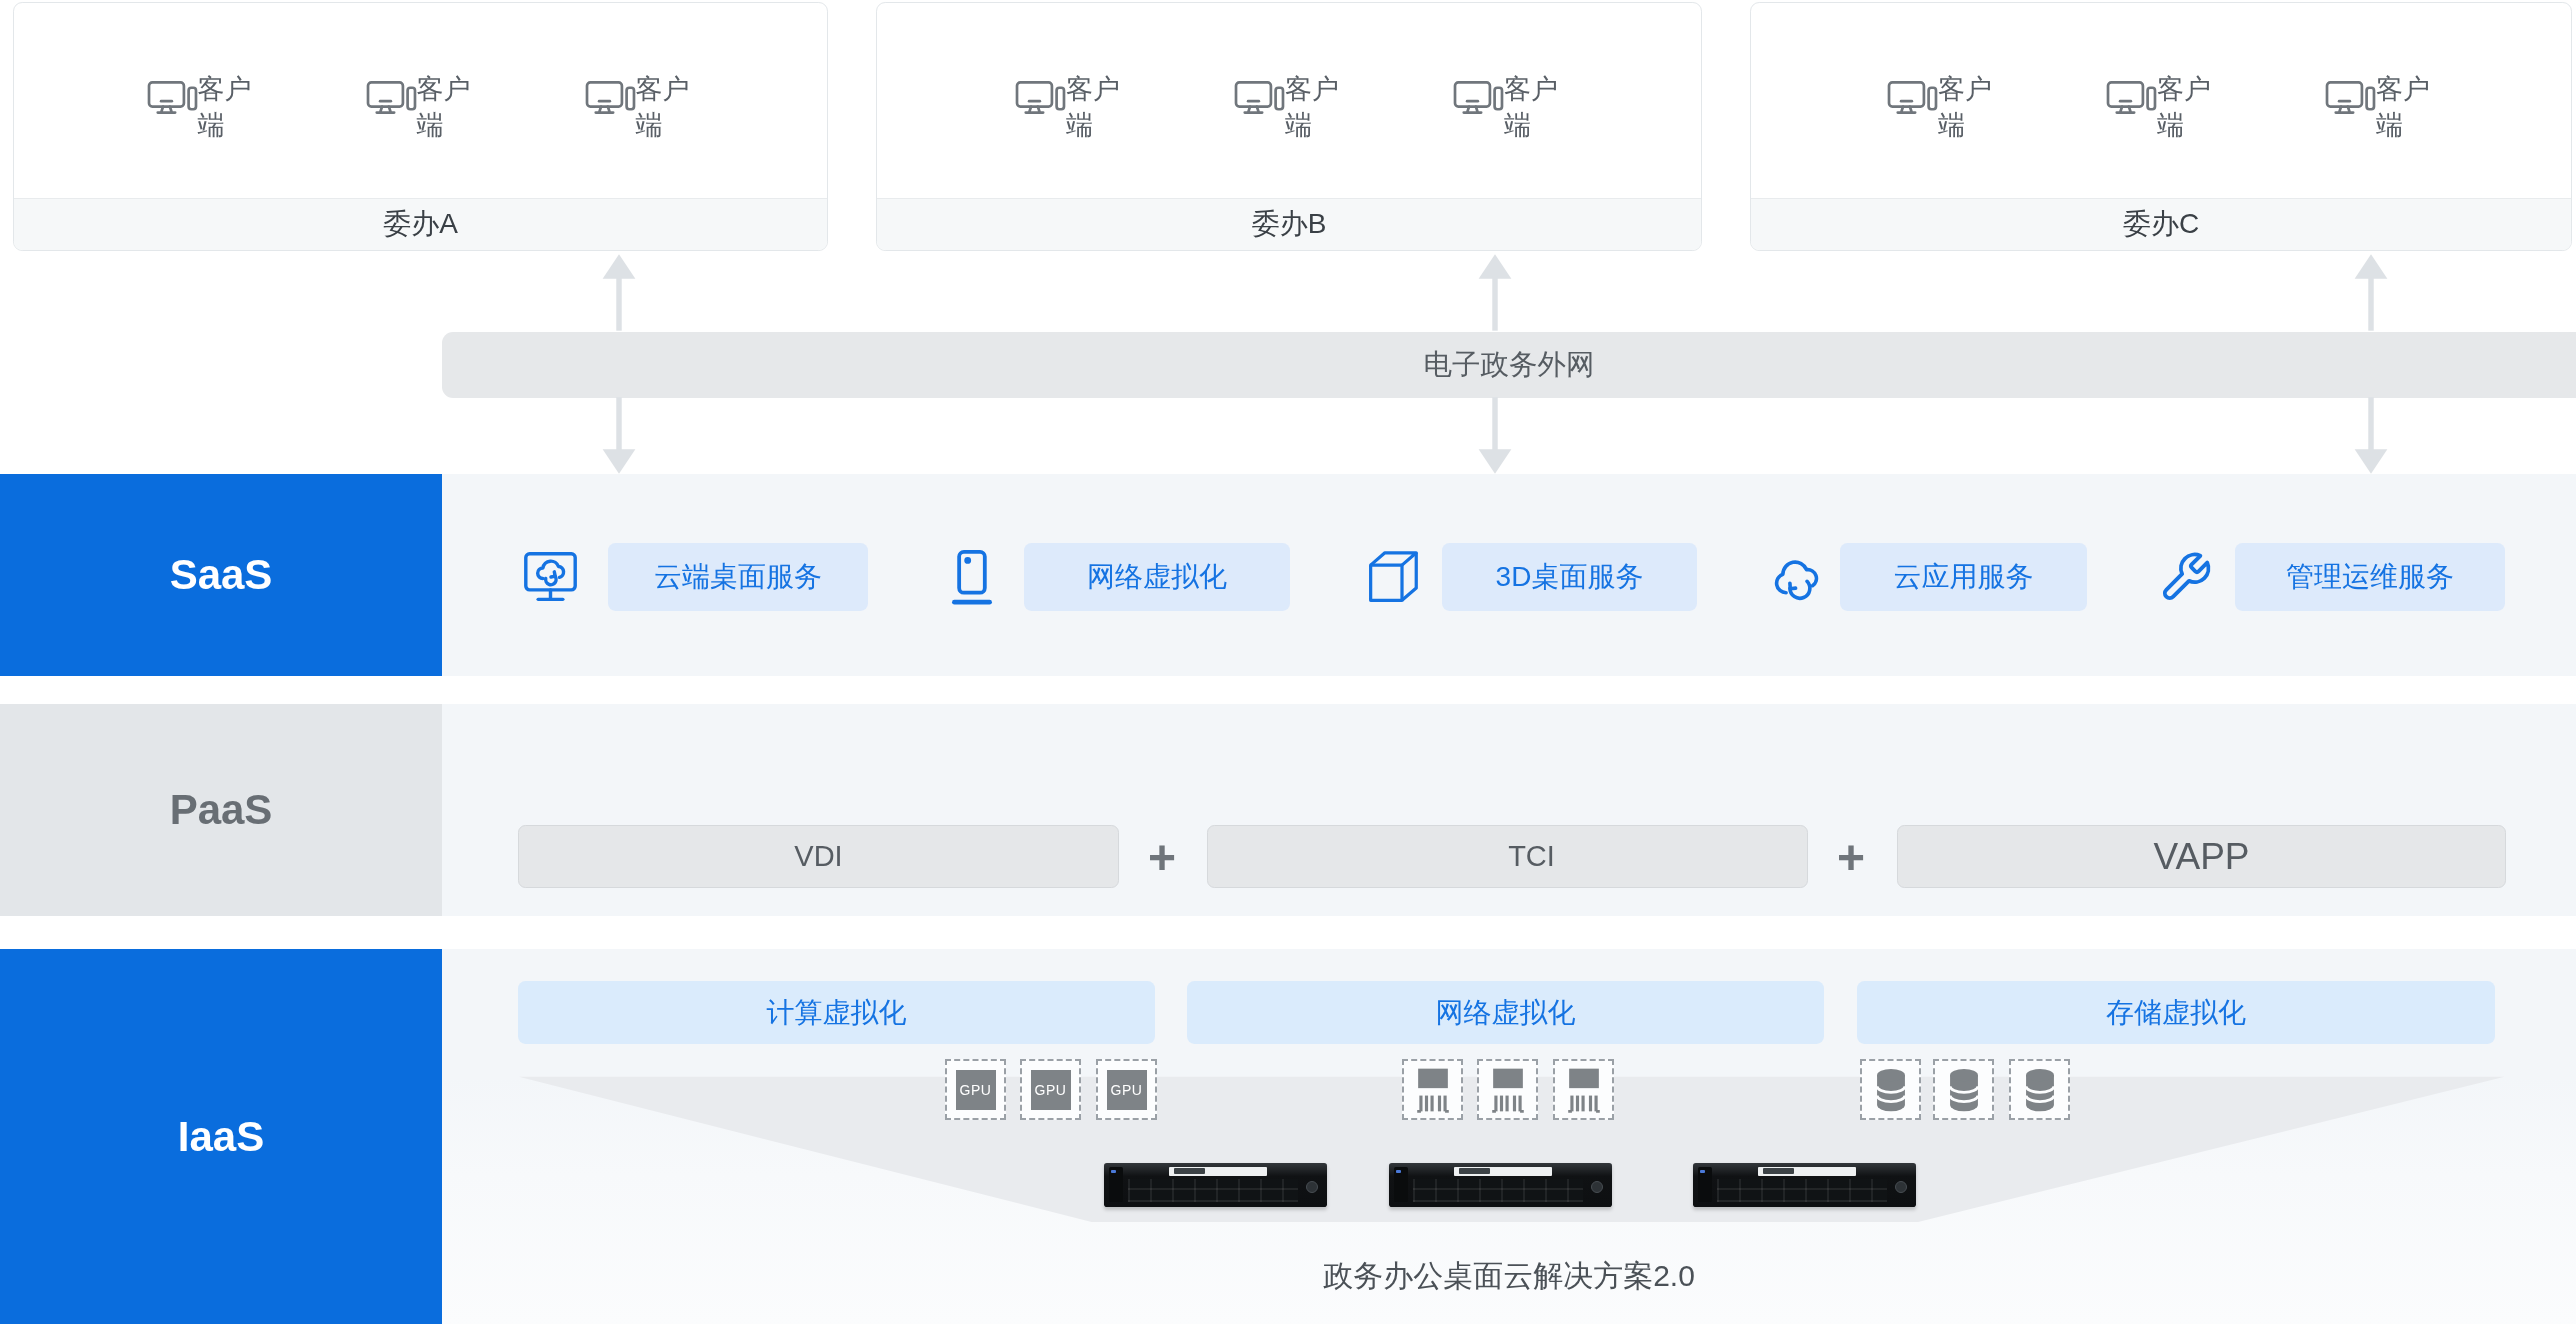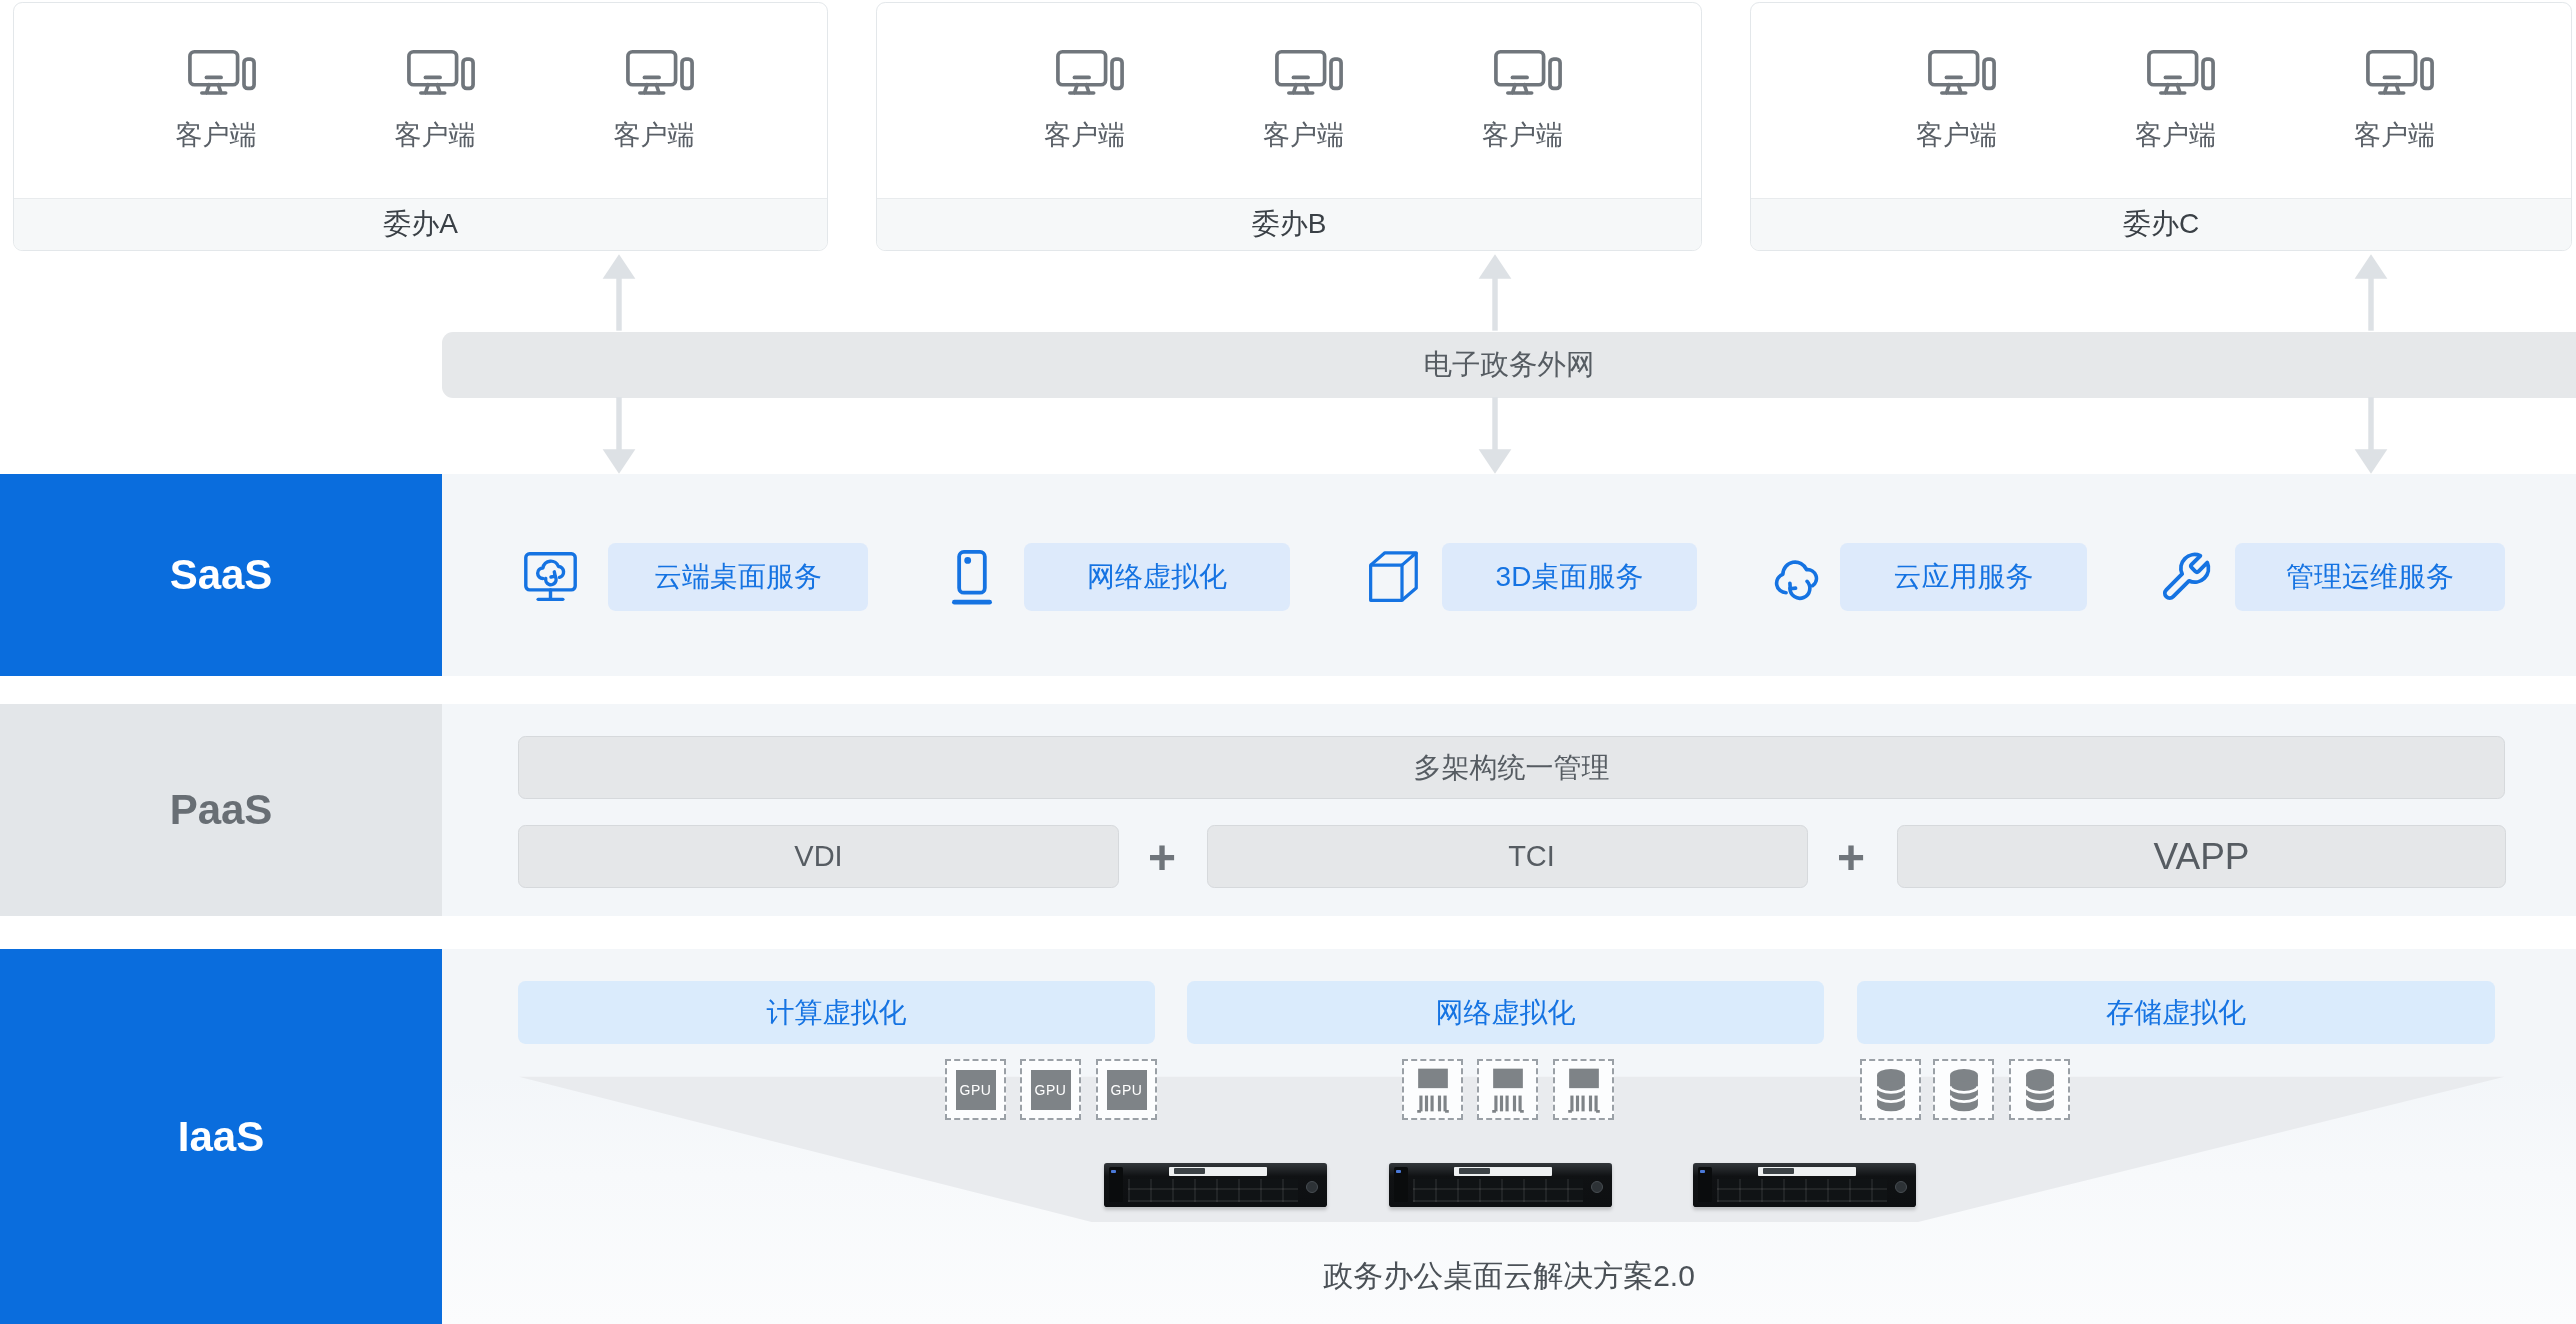--- a/index.html
+++ b/index.html
@@ -4,21 +4,21 @@
 <style>
   html,body{margin:0;padding:0;background:#fff;}
   .stage{position:relative;width:2576px;height:1325px;background:#ffffff;overflow:hidden;
          font-family:"Liberation Sans","DejaVu Sans",sans-serif;}
   .abs{position:absolute;}
 
   
   .card{background:#fff;border:0.9px solid #e3e7ea;border-radius:9.2px;}
   .card-items{position:absolute;left:0;right:0;top:0;bottom:51px;display:flex;
               align-items:center;justify-content:center;gap:109px;}
-  .client{display:flex;flex-direction:column;align-items:flex-end;width:110px;}
+  .client{display:flex;flex-direction:row;align-items:center;width:110px;}
   .client .lbl{margin-top:13px;font-size:27px;color:#595f66;}
   .card-footer{position:absolute;left:0;right:0;bottom:0;height:51px;background:#f6f8f9;
                border-top:0.9px solid #e8ebed;border-radius:0 0 8.3px 8.3px;display:flex;
                align-items:center;justify-content:center;font-size:28px;color:#3a4046;}
 
   
   .varrow{width:40px;height:77px;}
 
   
   .band{background:#e6e8ea;border-radius:11px 0 0 11px;display:flex;align-items:center;
@@ -256,23 +256,20 @@
     </div>
     <div class="abs chip" style="left:1793px;top:69px;width:270px;height:68px;">
       <span>管理运维服务</span>
     </div>
   </div>
 
   <div class="abs layer-label grey" style="left:0;top:704px;width:442px;height:212px;">
     <span>PaaS</span>
   </div>
   <div class="abs row-bg" style="left:442px;top:704px;width:2134px;height:212px;">
-    <div class="abs gbar" style="left:76px;top:32px;width:1987px;height:63px;">
-      <span>多架构统一管理</span>
-    </div>
     <div class="abs gbar" style="left:76px;top:121px;width:601px;height:63px;font-size:29px;">
       <span>VDI</span>
     </div>
     <div class="abs plus" style="left:720px;top:153px;">+</div>
     <div class="abs gbar" style="left:765px;top:121px;width:601px;height:63px;font-size:29px;padding-left:48px;">
       <span>TCI</span>
     </div>
     <div class="abs plus" style="left:1409px;top:153px;">+</div>
     <div class="abs gbar" style="left:1455px;top:121px;width:609px;height:63px;font-size:37px;">
       <span>VAPP</span>

